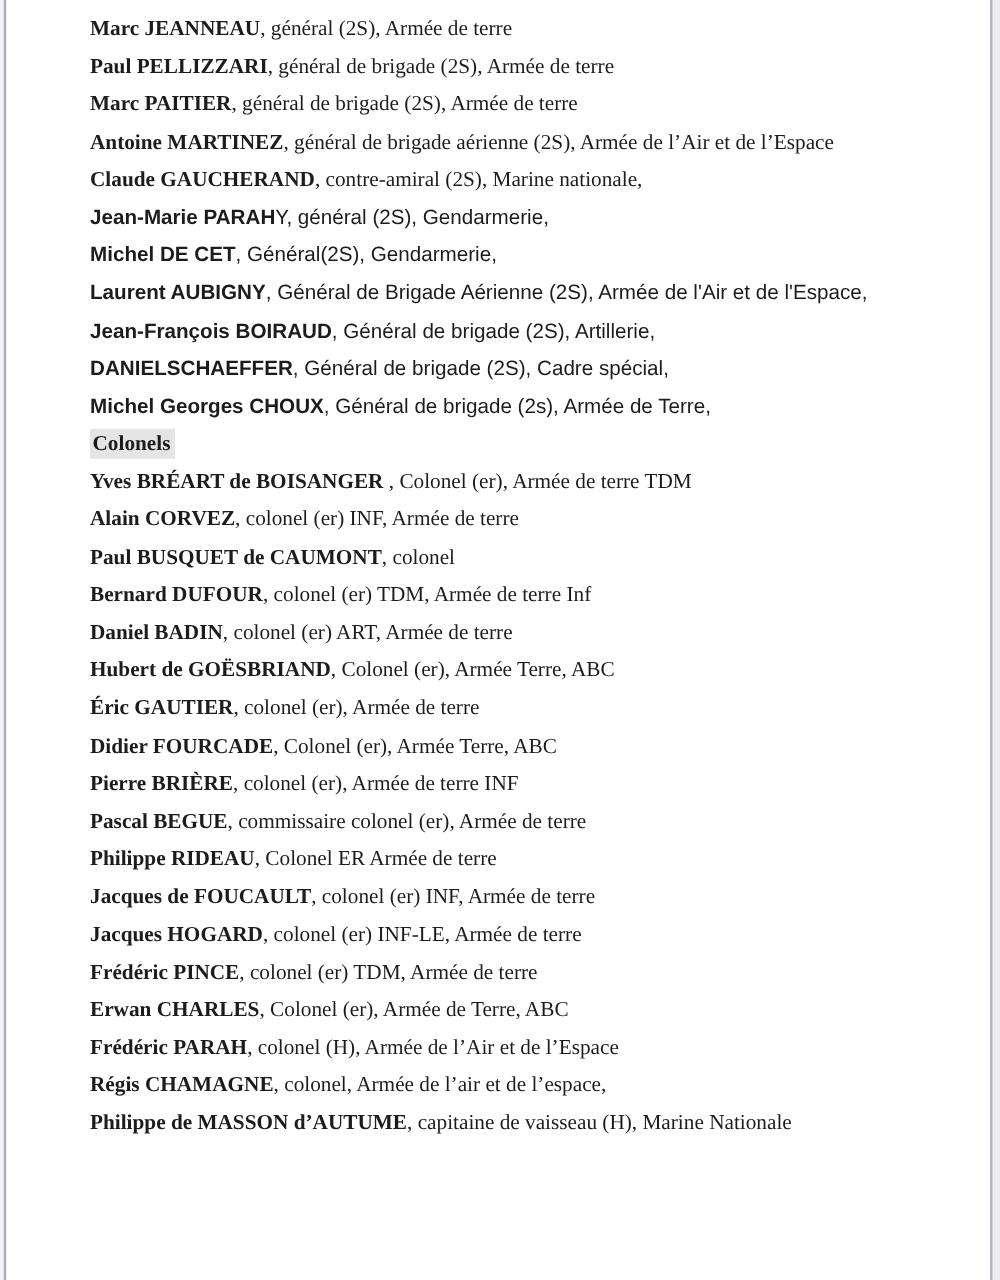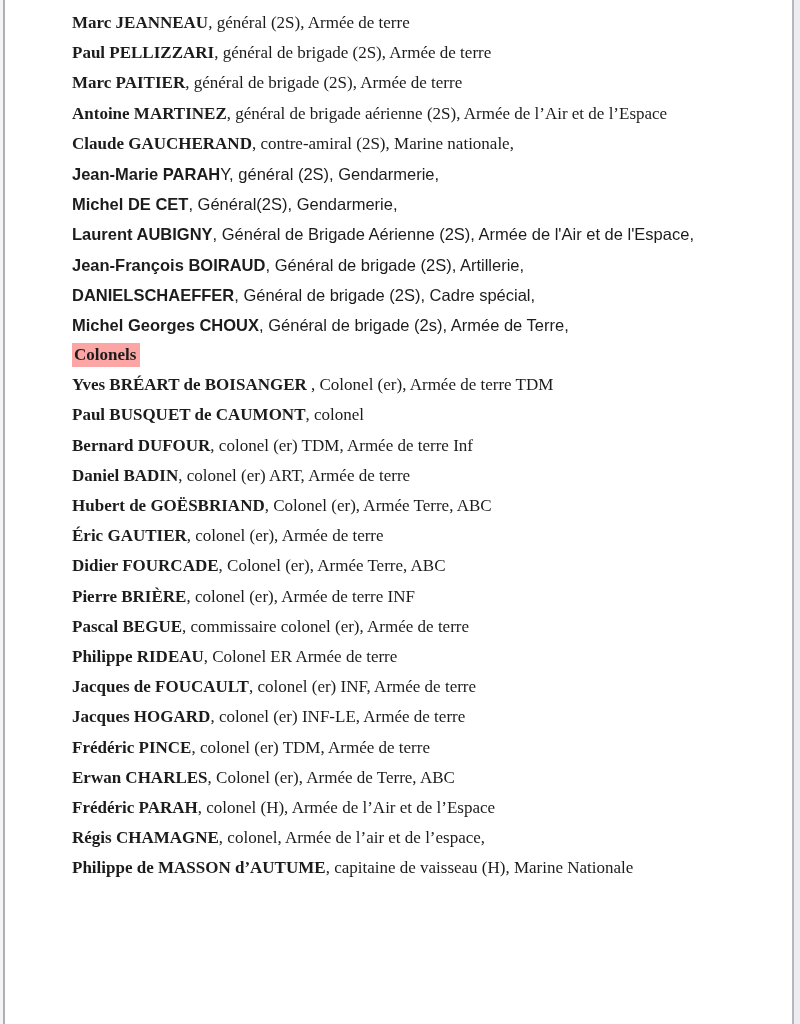--- a/index.html
+++ b/index.html
@@ -79,24 +79,25 @@
   <p class="row sans"><b class="nm">Michel DE CET</b><span class="rk">, Général(2S), Gendarmerie,</span></p>
 
   <p class="row sans"><b class="nm">Laurent AUBIGNY</b><span class="rk">, Général de Brigade Aérienne (2S), Armée de l'Air et de l'Espace,</span></p>
 
   <p class="row sans"><b class="nm">Jean-François BOIRAUD</b><span class="rk">, Général de brigade (2S), Artillerie,</span></p>
 
   <p class="row sans"><b class="nm">DANIELSCHAEFFER</b><span class="rk">, Général de brigade (2S), Cadre spécial,</span></p>
 
   <p class="row sans"><b class="nm">Michel Georges CHOUX</b><span class="rk">, Général de brigade (2s), Armée de Terre,</span></p>
 
-  <p class="row heading"><mark class="hl" style="background: #fca5a5;">Colonels</mark></p>
+  <p class="row heading"><mark class="hl" style="background: #e5e5e5;">Colonels</mark></p>
 
   <p class="row serif"><b class="nm">Yves BRÉART de BOISANGER</b><span class="rk"> , Colonel (er), Armée de terre TDM</span></p>
 
+  <p class="row serif"><b class="nm">Alain CORVEZ</b><span class="rk">, colonel (er) INF, Armée de terre</span></p>
 
   <p class="row serif"><b class="nm">Paul BUSQUET de CAUMONT</b><span class="rk">, colonel</span></p>
 
   <p class="row serif"><b class="nm">Bernard DUFOUR</b><span class="rk">, colonel (er) TDM, Armée de terre Inf</span></p>
 
   <p class="row serif"><b class="nm">Daniel BADIN</b><span class="rk">, colonel (er) ART, Armée de terre</span></p>
 
 
   <p class="row serif"><b class="nm">Hubert de GOËSBRIAND</b><span class="rk">, Colonel (er), Armée Terre, ABC</span></p>
 

